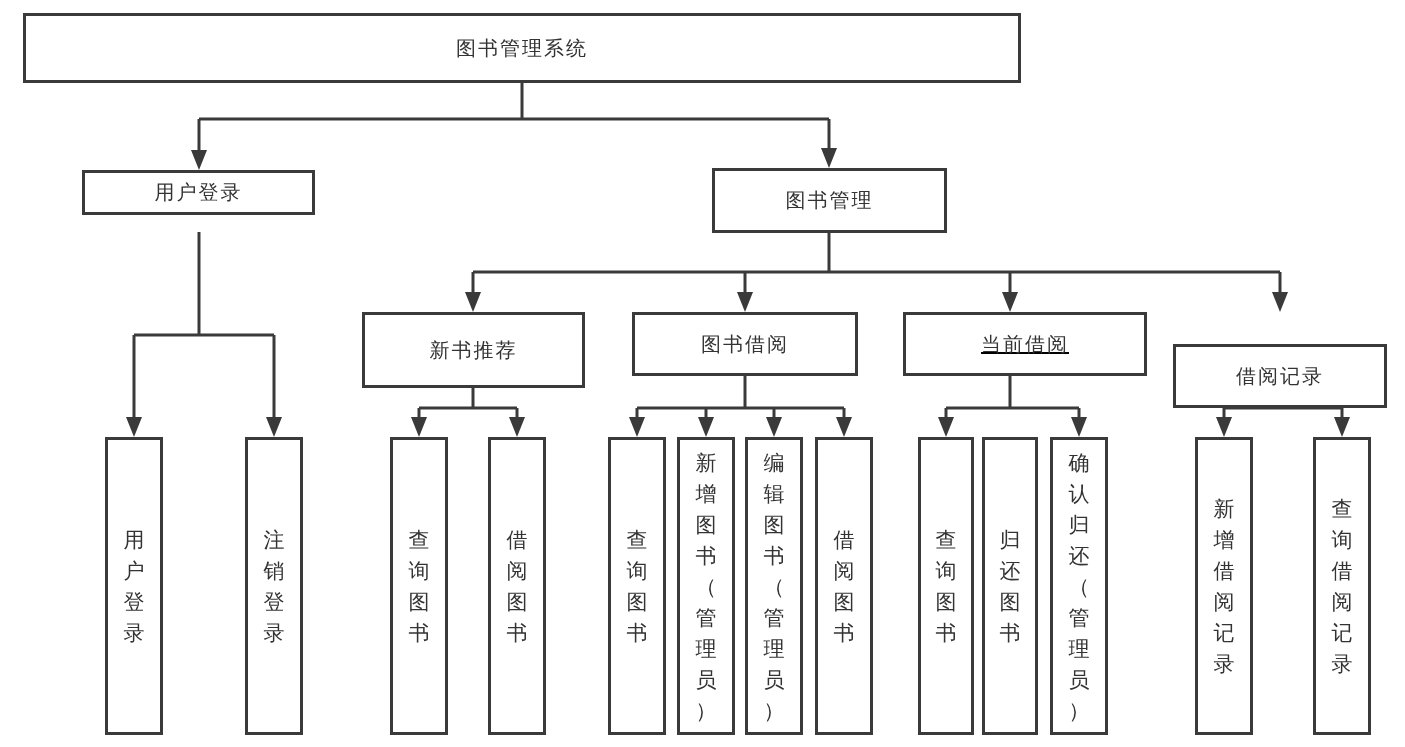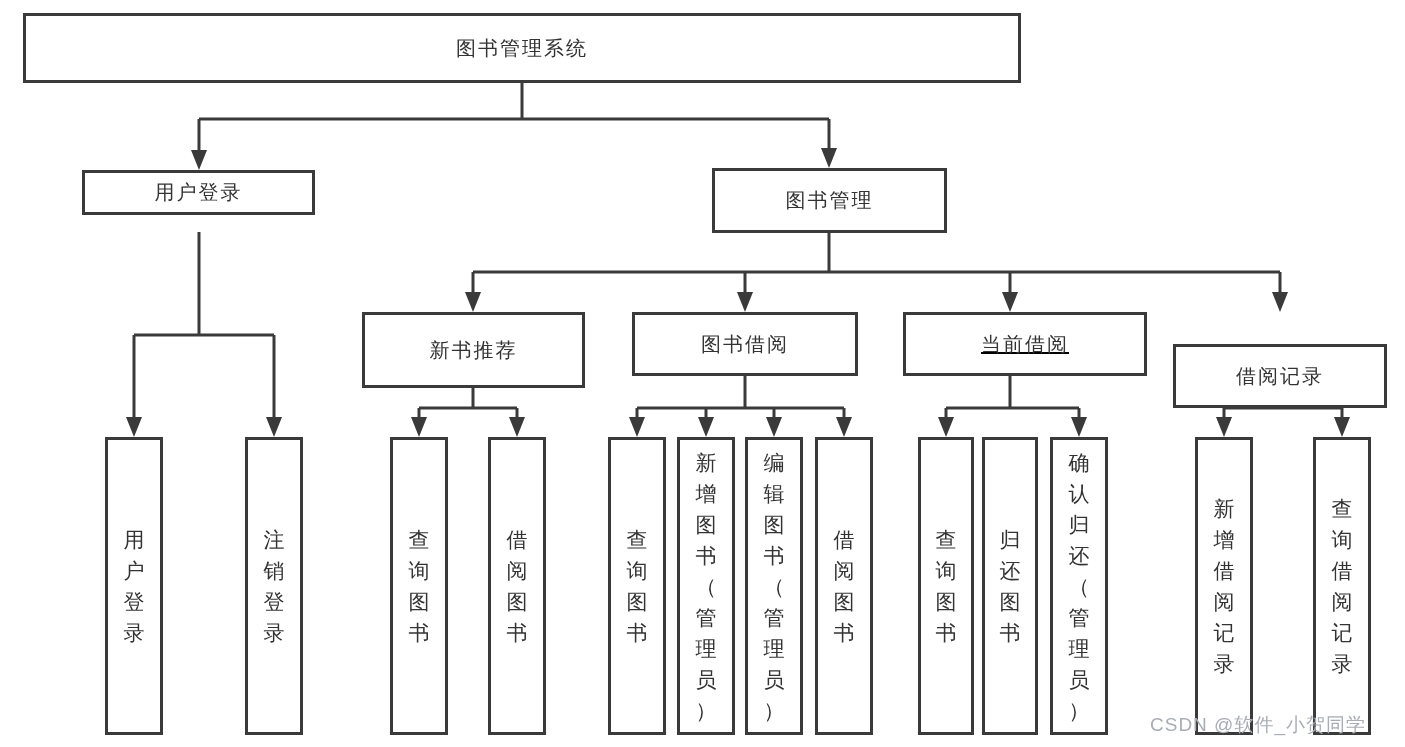--- a/index.html
+++ b/index.html
@@ -232,14 +232,13 @@
   </div>
   <div class="vbox" id="leaf-br-query">
     <span>查
 询
 借
 阅
 记
 录</span>
   </div>
 
-  <div class="watermark">CSDN @软件_小贺同学</div>
 </div>
 
 </body></html>

